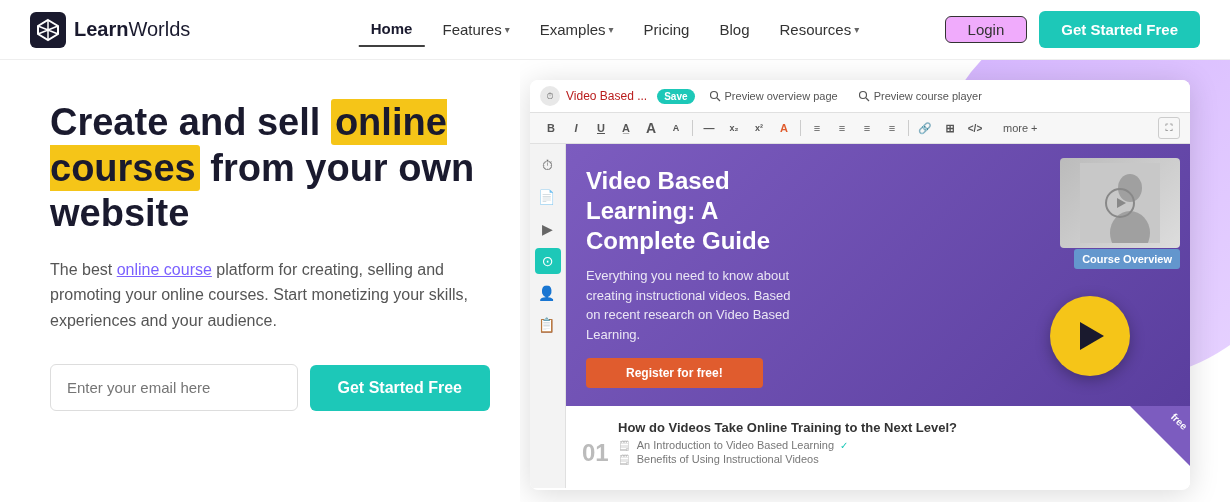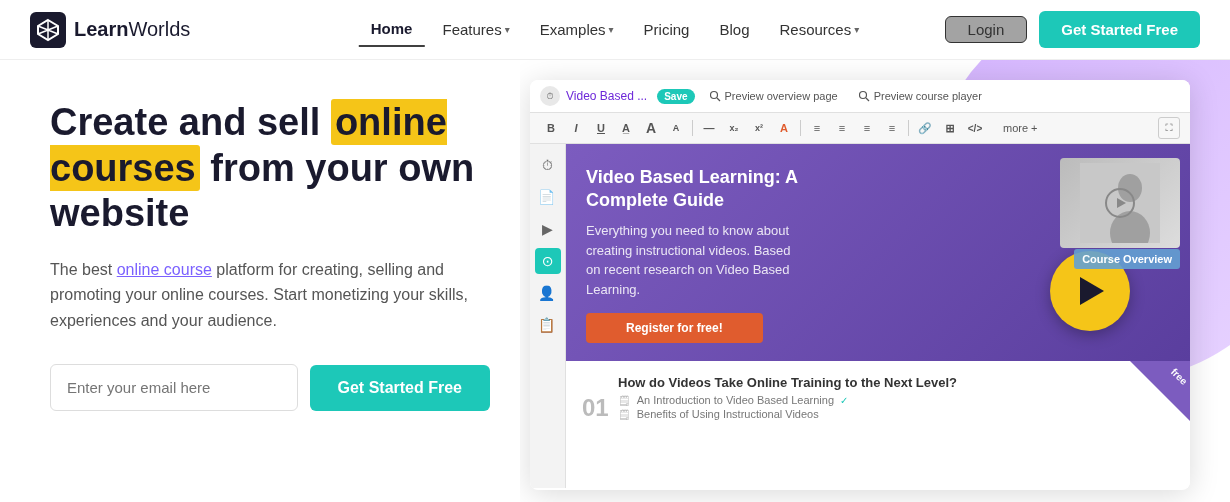--- a/index.html
+++ b/index.html
@@ -58,21 +58,21 @@
     .nav-link .chevron { font-size: 10px; color: #666; }
     .nav-actions {
       display: flex;
       align-items: center;
       gap: 12px;
     }
     .btn-login {
       padding: 4px 22px;
       border: 1.5px solid #333;
       border-radius: 6px;
-      background: #a3a3a3;
+      background: #f0abfc;
       font-size: 15px;
       font-weight: 500;
       cursor: pointer;
       color: #333;
       margin-left: 24px;
     }
     .btn-get-started-nav {
       padding: 10px 22px;
       background: #1dc8b8;
       color: #fff;
@@ -188,21 +188,21 @@
       border-radius: 50%;
       background: #e8e8e8;
       display: flex;
       align-items: center;
       justify-content: center;
       font-size: 9px;
       color: #666;
     }
     .tab-label {
       font-size: 12px;
-      color: #6d28d9;
+      color: #b91c1c;
       margin-right: 4px;
     }
     .badge-save {
       background: #1dc8b8;
       color: #fff;
       font-size: 10px;
       padding: 2px 7px;
       border-radius: 10px;
       font-weight: 600;
     }
@@ -301,21 +301,21 @@
 
     
     .course-card {
       background: linear-gradient(135deg, #7c5cbf 0%, #5a3e9e 100%);
       padding: 22px 20px 18px 20px;
       position: relative;
       overflow: hidden;
       min-height: 180px;
     }
     .course-card-title {
-      font-size: 18px;
+      font-size: 24px;
       font-weight: 800;
       color: #fff;
       line-height: 1.25;
       max-width: 220px;
       margin-bottom: 10px;
     }
     .course-card-desc {
       font-size: 13px;
       color: rgba(255,255,255,0.85);
       line-height: 1.5;

